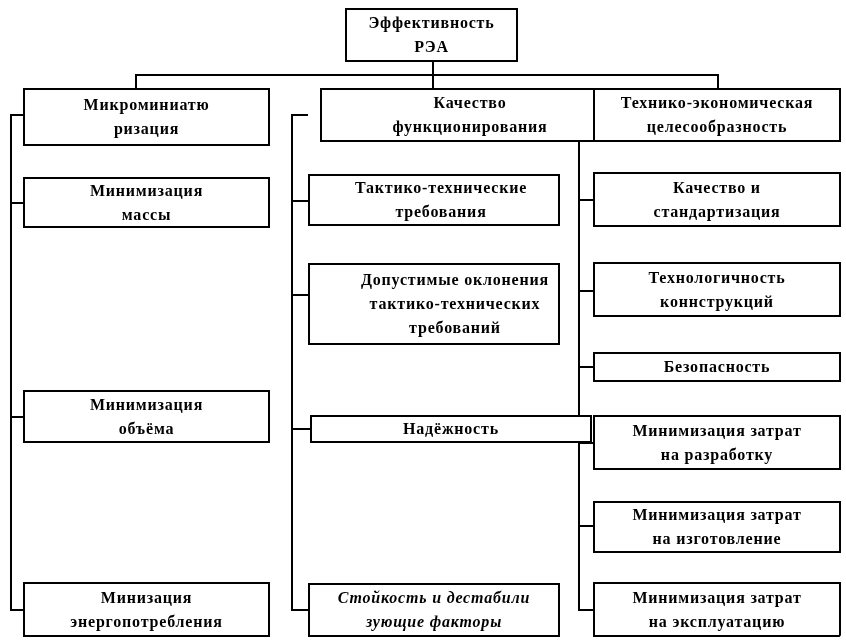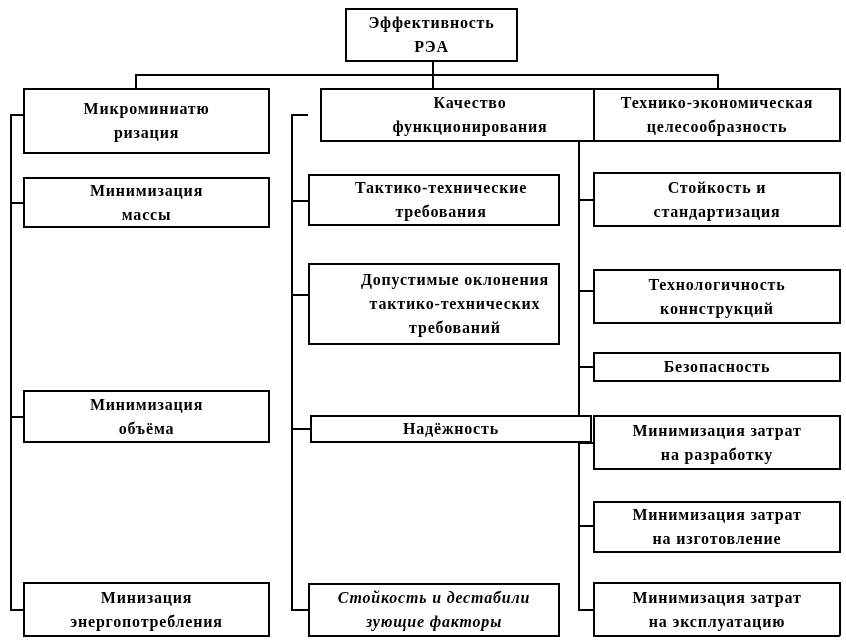--- a/index.html
+++ b/index.html
@@ -61,43 +61,43 @@
       <div class="line" style="left: 578px; top: 199px; width: 15px; height: 2px; background: rgb(0, 0, 0);"></div>
       <div class="line" style="left: 578px; top: 290px; width: 15px; height: 2px; background: rgb(0, 0, 0);"></div>
       <div class="line" style="left: 578px; top: 366px; width: 15px; height: 2px; background: rgb(0, 0, 0);"></div>
       <div class="line" style="left: 578px; top: 442px; width: 15px; height: 2px; background: rgb(0, 0, 0);"></div>
       <div class="line" style="left: 578px; top: 525px; width: 15px; height: 2px; background: rgb(0, 0, 0);"></div>
       <div class="line" style="left: 578px; top: 609px; width: 15px; height: 2px; background: rgb(0, 0, 0);"></div>
     </div>
   <div class="layer" id="nodes-layer">
       <div class="box" style="left: 345px; top: 8px; width: 173px; height: 54px;">Эффективность
 РЭА</div>
-      <div class="box" style="left: 23px; top: 88px; width: 247px; height: 66px;">Микроминиатю
+      <div class="box" style="left: 23px; top: 88px; width: 247px; height: 58px;">Микроминиатю
 ризация</div>
       <div class="box" style="left: 23px; top: 177px; width: 247px; height: 51px;">Минимизация
 массы</div>
       <div class="box" style="left: 23px; top: 390px; width: 247px; height: 53px;">Минимизация
 объёма</div>
       <div class="box" style="left: 23px; top: 582px; width: 247px; height: 55px;">Минизация
 энергопотребления</div>
       <div class="box" style="left: 320px; top: 88px; width: 300px; height: 54px; text-align: center;">Качество
 функционирования</div>
       <div class="box" style="left: 308px; top: 174px; width: 252px; height: 52px; padding-left: 16px;">Тактико-технические
 требования</div>
       <div class="box" style="left: 308px; top: 263px; width: 252px; height: 82px; padding-left: 44px;">Допустимые оклонения
 тактико-технических
 требований</div>
       <div class="box" style="left: 310px; top: 415px; width: 282px; height: 28px;">Надёжность</div>
       <div class="box" style="left: 308px; top: 583px; width: 252px; height: 54px; font-style: italic;">Стойкость и дестабили
 зующие факторы</div>
       <div class="box" style="left: 593px; top: 88px; width: 248px; height: 54px;">Технико-экономическая
 целесообразность</div>
-      <div class="box" style="left: 593px; top: 172px; width: 248px; height: 55px;">Стойкость и
+      <div class="box" style="left: 593px; top: 172px; width: 248px; height: 55px;">Качество и
 стандартизация</div>
-      <div class="box" style="left: 593px; top: 269px; width: 248px; height: 55px;">Технологичность
+      <div class="box" style="left: 593px; top: 262px; width: 248px; height: 55px;">Технологичность
 коннструкций</div>
       <div class="box" style="left: 593px; top: 352px; width: 248px; height: 30px;">Безопасность</div>
       <div class="box" style="left: 593px; top: 415px; width: 248px; height: 55px;">Минимизация затрат
 на разработку</div>
       <div class="box" style="left: 593px; top: 501px; width: 248px; height: 52px;">Минимизация затрат
 на изготовление</div>
       <div class="box" style="left: 593px; top: 582px; width: 248px; height: 55px;">Минимизация затрат
 на эксплуатацию</div>
     </div>
 </div>

